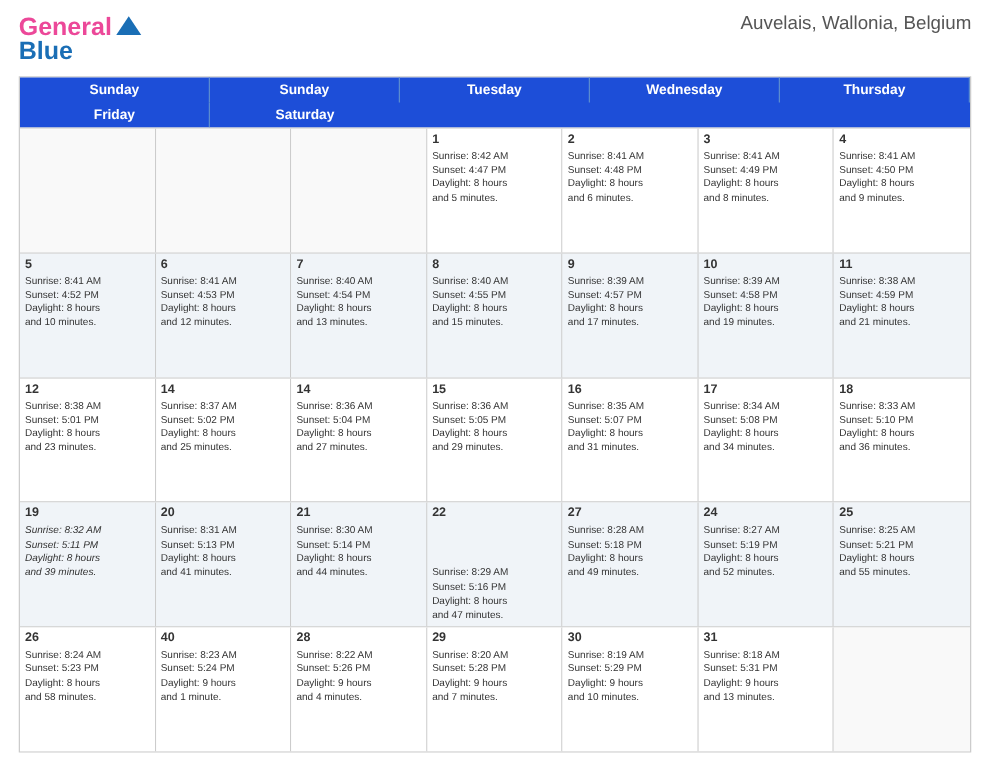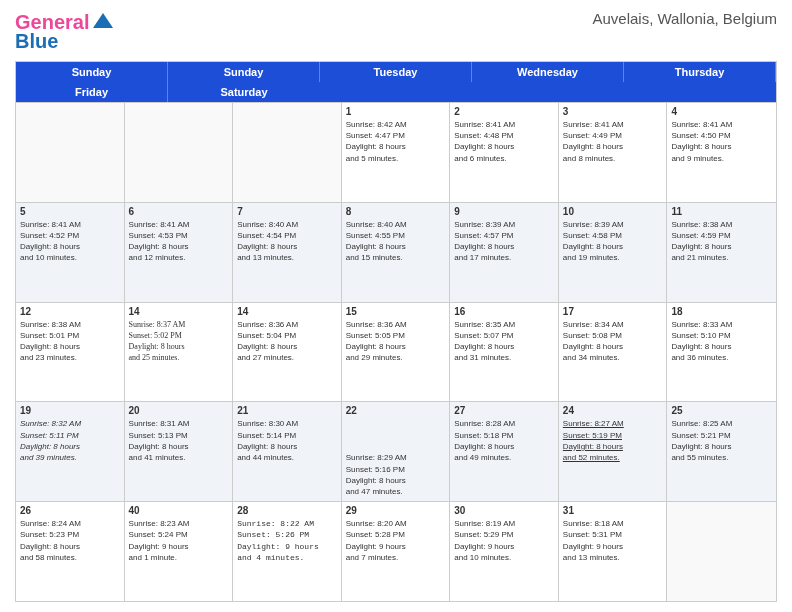--- a/index.html
+++ b/index.html
@@ -237,21 +237,21 @@
         <div class="cal-week">
           <div class="cal-cell">
             <span class="day-number">12</span>
             <div class="day-info" style="white-space: pre-line;">Sunrise: 8:38 AM
 Sunset: 5:01 PM
 Daylight: 8 hours
 and 23 minutes.</div>
           </div>
           <div class="cal-cell">
             <span class="day-number">14</span>
-            <div class="day-info" style="white-space: pre-line; font-family: Liberation Serif, serif;">Sunrise: 8:37 AM
+            <div class="day-info" style="white-space: pre-line;">Sunrise: 8:37 AM
 Sunset: 5:02 PM
 Daylight: 8 hours
 and 25 minutes.</div>
           </div>
           <div class="cal-cell">
             <span class="day-number">14</span>
             <div class="day-info" style="white-space: pre-line;">Sunrise: 8:36 AM
 Sunset: 5:04 PM
 Daylight: 8 hours
 and 27 minutes.</div>
@@ -316,21 +316,21 @@
           </div>
           <div class="cal-cell alt-row">
             <span class="day-number">27</span>
             <div class="day-info" style="white-space: pre-line;">Sunrise: 8:28 AM
 Sunset: 5:18 PM
 Daylight: 8 hours
 and 49 minutes.</div>
           </div>
           <div class="cal-cell alt-row">
             <span class="day-number">24</span>
-            <div class="day-info" style="white-space: pre-line; text-decoration: underline;">Sunrise: 8:27 AM
+            <div class="day-info" style="white-space: pre-line;">Sunrise: 8:27 AM
 Sunset: 5:19 PM
 Daylight: 8 hours
 and 52 minutes.</div>
           </div>
           <div class="cal-cell alt-row">
             <span class="day-number">25</span>
             <div class="day-info" style="white-space: pre-line;">Sunrise: 8:25 AM
 Sunset: 5:21 PM
 Daylight: 8 hours
 and 55 minutes.</div>
@@ -346,21 +346,21 @@
           </div>
           <div class="cal-cell">
             <span class="day-number">40</span>
             <div class="day-info" style="white-space: pre-line;">Sunrise: 8:23 AM
 Sunset: 5:24 PM
 Daylight: 9 hours
 and 1 minute.</div>
           </div>
           <div class="cal-cell">
             <span class="day-number">28</span>
-            <div class="day-info" style="white-space: pre-line; font-family: Liberation Mono, monospace;">Sunrise: 8:22 AM
+            <div class="day-info" style="white-space: pre-line;">Sunrise: 8:22 AM
 Sunset: 5:26 PM
 Daylight: 9 hours
 and 4 minutes.</div>
           </div>
           <div class="cal-cell">
             <span class="day-number">29</span>
             <div class="day-info" style="white-space: pre-line;">Sunrise: 8:20 AM
 Sunset: 5:28 PM
 Daylight: 9 hours
 and 7 minutes.</div>

